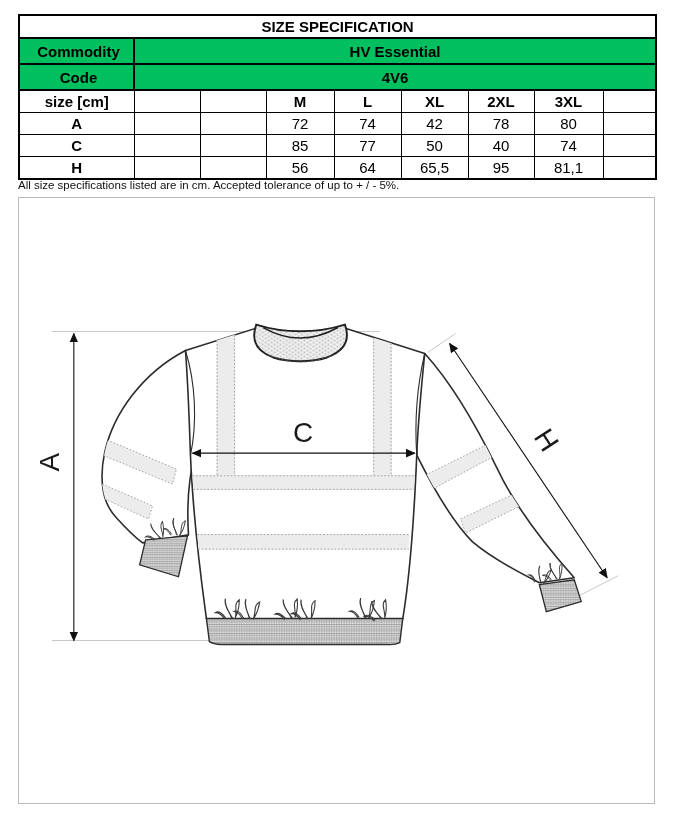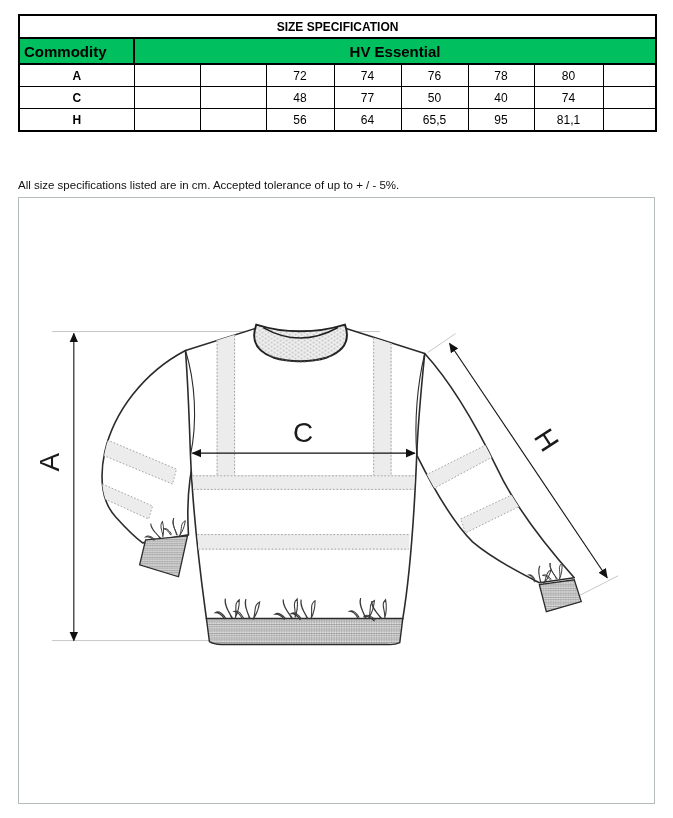--- a/index.html
+++ b/index.html
@@ -1,23 +1,23 @@
 <!DOCTYPE html>
 <html style="--green: #00bf5e;"><head>
 <meta charset="utf-8">
 <style>
   html,body{margin:0;padding:0;background:#fff;}
   body{width:673px;height:818px;position:relative;font-family:"Liberation Sans",sans-serif;}
   :root{--green:#00bf5e;}
 
   table.spec{position:absolute;left:18px;top:14px;width:637px;border-collapse:collapse;table-layout:fixed;border:2.5px solid #000;}
-  table.spec td{border:1.5px solid #000;text-align:center;vertical-align:middle;font-size:12px;color:#000;padding:0;height:21px;overflow:hidden;white-space:nowrap;}
+  table.spec td{border:1.5px solid #000;text-align:center;vertical-align:middle;font-size:15px;color:#000;padding:0;height:21px;overflow:hidden;white-space:nowrap;}
   td.title-cell{text-align:left;font-weight:bold;font-size:15px;padding-left:4px;height:19px;}
   tr.green-row td{background:var(--green);font-weight:bold;font-size:15px;height:24px;border-width:2px;}
-  tr.green-row td.rowlabel{text-align:left;padding-left:4px;}
+  tr.green-row td.rowlabel{text-align:center;padding-left:4px;}
   td.hdr{font-weight:bold;}
   td.rowhdr{font-weight:bold;}
 
   .footnote{position:absolute;left:18px;top:179px;font-size:11.5px;color:#111;}
 
   .diagram-box{position:absolute;left:18px;top:197px;width:635px;height:605px;border:1px solid #b6bcbc;background:#fff;}
   .diagram-box svg{display:block;}
   text.dim{font-family:"Liberation Sans",sans-serif;font-size:28px;fill:#1a1a1a;}
 </style>
 </head>
@@ -36,36 +36,51 @@
       <col style="width:53px">
   </colgroup>
   <tbody>
       <tr>
     <td class="title-cell" colspan="9">SIZE SPECIFICATION</td>
   </tr>
   <tr class="green-row">
     <td class="rowlabel">Commodity</td>
     <td colspan="8">HV Essential</td>
   </tr>
+  <tr class="green-row">
+    <td class="rowlabel">Code</td>
+    <td colspan="8">4V6</td>
+  </tr>
+  <tr>
+    <td class="hdr">size [cm]</td>
+    <td></td>
+    <td></td>
+    <td class="hdr">M</td>
+    <td class="hdr">L</td>
+    <td class="hdr">XL</td>
+    <td class="hdr">2XL</td>
+    <td class="hdr">3XL</td>
+    <td></td>
+  </tr>
   <tr>
     <td class="rowhdr">A</td>
     <td></td>
     <td></td>
     <td>72</td>
     <td>74</td>
-    <td>76</td>
+    <td>42</td>
     <td>78</td>
     <td>80</td>
     <td></td>
   </tr>
   <tr>
     <td class="rowhdr">C</td>
     <td></td>
     <td></td>
-    <td>48</td>
+    <td>85</td>
     <td>77</td>
     <td>50</td>
     <td>40</td>
     <td>74</td>
     <td></td>
   </tr>
   <tr>
     <td class="rowhdr">H</td>
     <td></td>
     <td></td>

